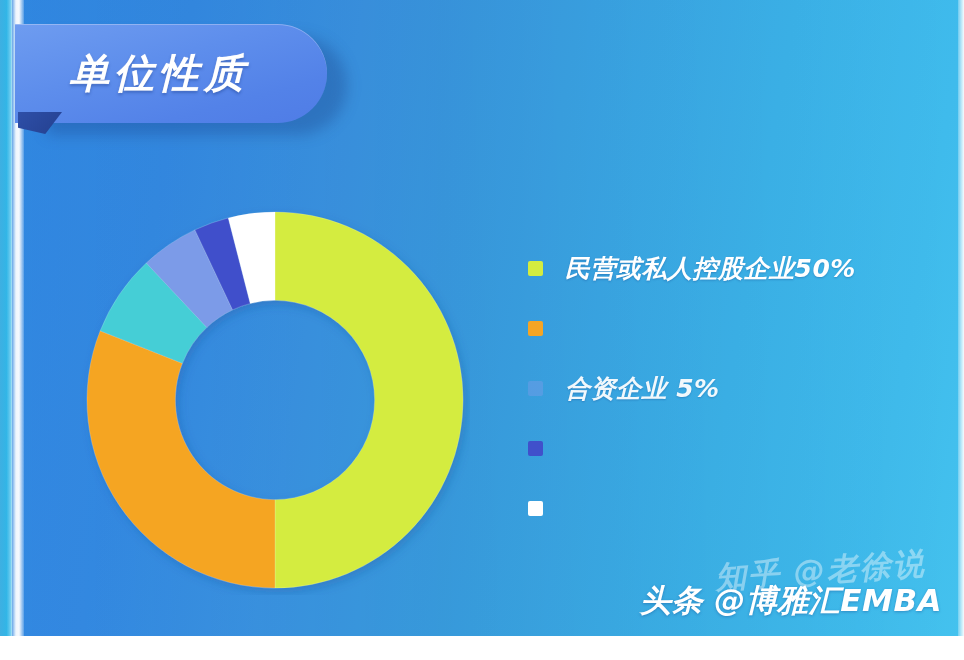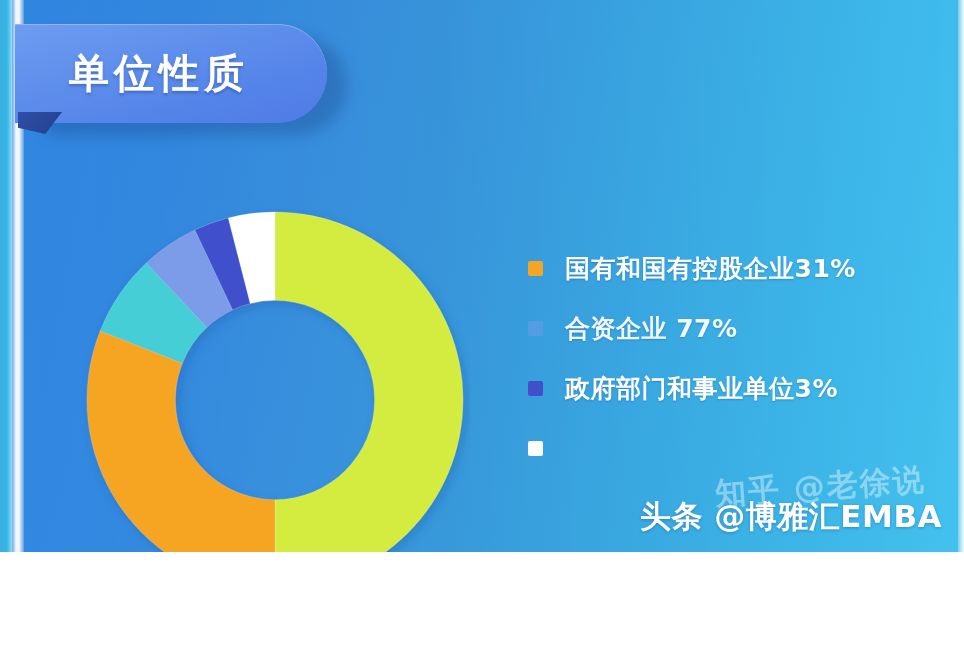--- a/index.html
+++ b/index.html
@@ -8,30 +8,31 @@
     padding: 0;
     background: #ffffff;
   }
   body {
     font-family: "DejaVu Sans", "Liberation Sans", sans-serif;
   }
 
   #stage {
     position: relative;
     width: 964px;
-    height: 552px;
+    height: 636px;
     overflow: hidden;
     background: linear-gradient(100deg,
         #2f86e0 0%,
         #3389e2 18%,
         #3a94e4 34%,
         #3aa3e6 54%,
         #3bb2e9 74%,
         #3fbbec 90%,
         #44c2ee 100%);
+    font-style: italic;
   }
 
   
   .sheen {
     position: absolute;
     inset: 0;
     pointer-events: none;
     background:
       linear-gradient(90deg,
         rgba(255,255,255,0.14) 0px,
@@ -228,30 +229,32 @@
           <path d="M 20.20 125.79 A 188 188 0 0 1 66.31 57.95 L 126.79 122.37 A 99.64 99.64 0 0 0 102.36 158.32 Z" fill="#45ced6" stroke="rgba(255,255,255,0.22)" stroke-width="0.8"></path>
           <path d="M 66.31 57.95 A 188 188 0 0 1 114.95 24.89 L 152.58 104.84 A 99.64 99.64 0 0 0 126.79 122.37 Z" fill="#7b9be8" stroke="rgba(255,255,255,0.22)" stroke-width="0.8"></path>
           <path d="M 114.95 24.89 A 188 188 0 0 1 148.25 12.91 L 170.22 98.49 A 99.64 99.64 0 0 0 152.58 104.84 Z" fill="#4050cb" stroke="rgba(255,255,255,0.22)" stroke-width="0.8"></path>
           <path d="M 148.25 12.91 A 188 188 0 0 1 195.00 7.00 L 195.00 95.36 A 99.64 99.64 0 0 0 170.22 98.49 Z" fill="#ffffff" stroke="rgba(255,255,255,0.22)" stroke-width="0.8"></path>
         </g>
     </svg>
   </div>
 
   <div id="legend">
       <div class="legend-row" data-faint="false">
+        <span class="legend-swatch" style="background: rgb(212, 236, 63);"></span>
+        <span class="legend-label">民营或私人控股企业50%</span>
+      </div>
+      <div class="legend-row" data-faint="false">
         <span class="legend-swatch" style="background: rgb(245, 165, 36);"></span>
-        <span class="legend-label">国有和国有控股企业31%</span>
       </div>
       <div class="legend-row" data-faint="true">
         <span class="legend-swatch" style="background: rgb(123, 155, 232);"></span>
-        <span class="legend-label">合资企业 77%</span>
+        <span class="legend-label">合资企业 5%</span>
       </div>
       <div class="legend-row" data-faint="false">
         <span class="legend-swatch" style="background: rgb(64, 80, 203);"></span>
-        <span class="legend-label">政府部门和事业单位3%</span>
       </div>
       <div class="legend-row" data-faint="false">
         <span class="legend-swatch" style="background: rgb(255, 255, 255);"></span>
       </div>
     </div>
 
   <div id="watermark-zhihu">知乎 @老徐说</div>
   <div id="watermark-toutiao">头条 @博雅汇EMBA</div>
 
 </div>

